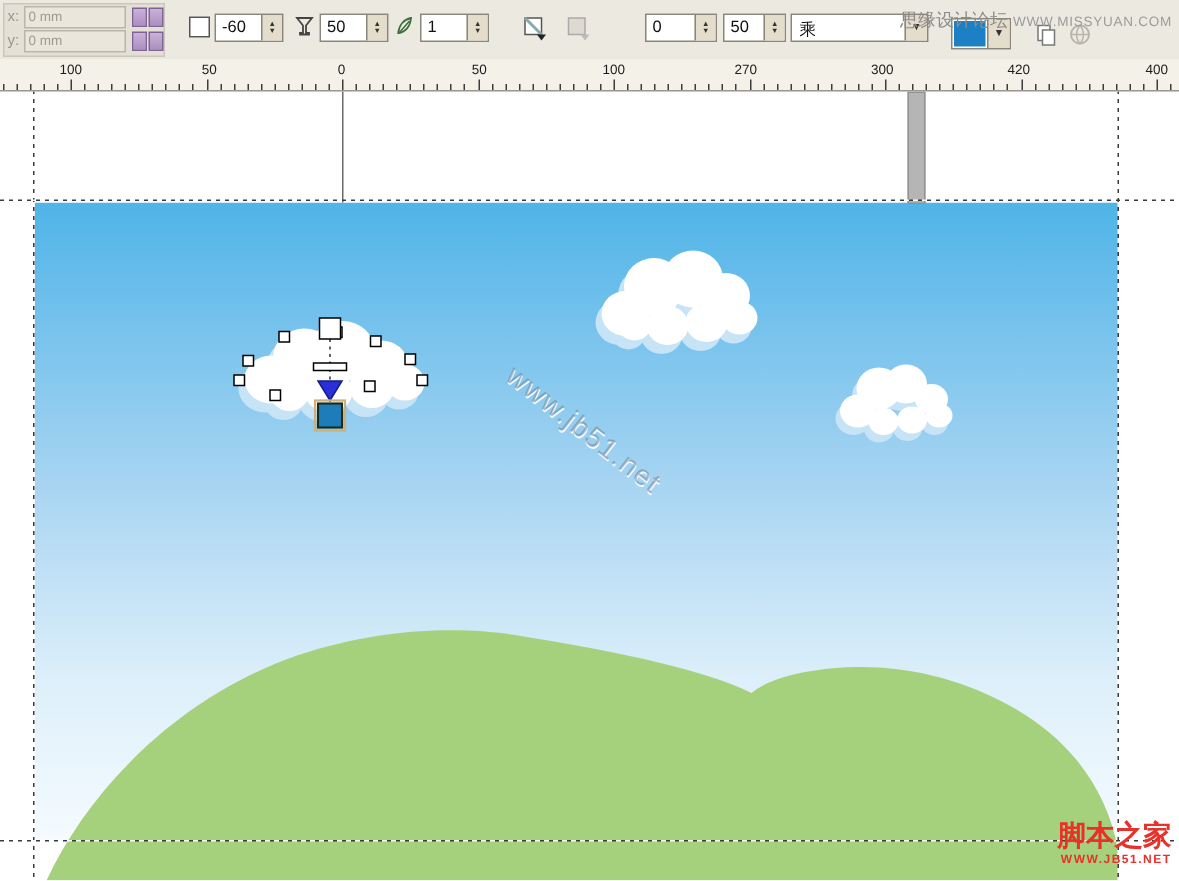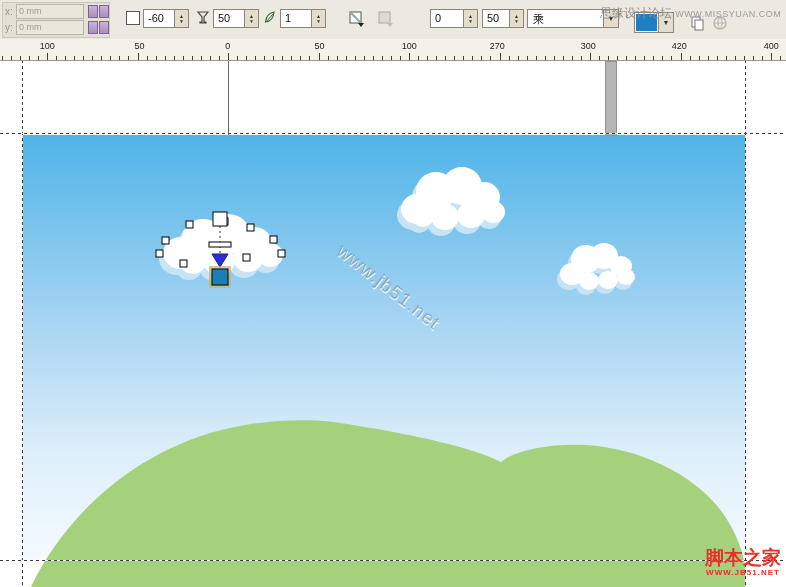--- a/index.html
+++ b/index.html
@@ -60,21 +60,21 @@
            background:repeating-linear-gradient(180deg,#3a3a3a 0 3px,rgba(255,255,255,.95) 3px 6px)}
   .guide-h{position:absolute;left:0;width:786px;height:1px;z-index:3;
            background:repeating-linear-gradient(90deg,#3a3a3a 0 3px,rgba(255,255,255,.95) 3px 6px)}
   .guide-solid{position:absolute;left:228px;top:0;width:1px;height:75px;background:#6b6b6b;z-index:2}
   .graybar{position:absolute;left:605px;top:1px;width:12px;height:75px;
            background:#b5b5b5;border:1px solid #929292;box-sizing:border-box;z-index:2}
 
   .diag-mark{position:absolute;left:346px;top:180px;transform:rotate(38deg);
              transform-origin:left top;font-size:19px;letter-spacing:1px;z-index:4;
              color:rgba(104,128,150,.5);text-shadow:1px 1px 0 rgba(255,255,255,.85)}
-  .site-mark{position:absolute;left:705px;top:488px;z-index:4;text-align:center;line-height:1}
+  .site-mark{position:absolute;left:705px;top:488px;z-index:4;text-align:right;line-height:1}
   .site-mark .cn{font-size:19px;font-weight:bold;color:#e8312a}
   .site-mark .url{font-size:8px;font-weight:bold;color:#e8312a;letter-spacing:1px;margin-top:2px}
 </style>
 </head>
 <body>
 
 <div class="toolbar">
 
   <div class="xy-block">
     <div class="xy-row r1">

